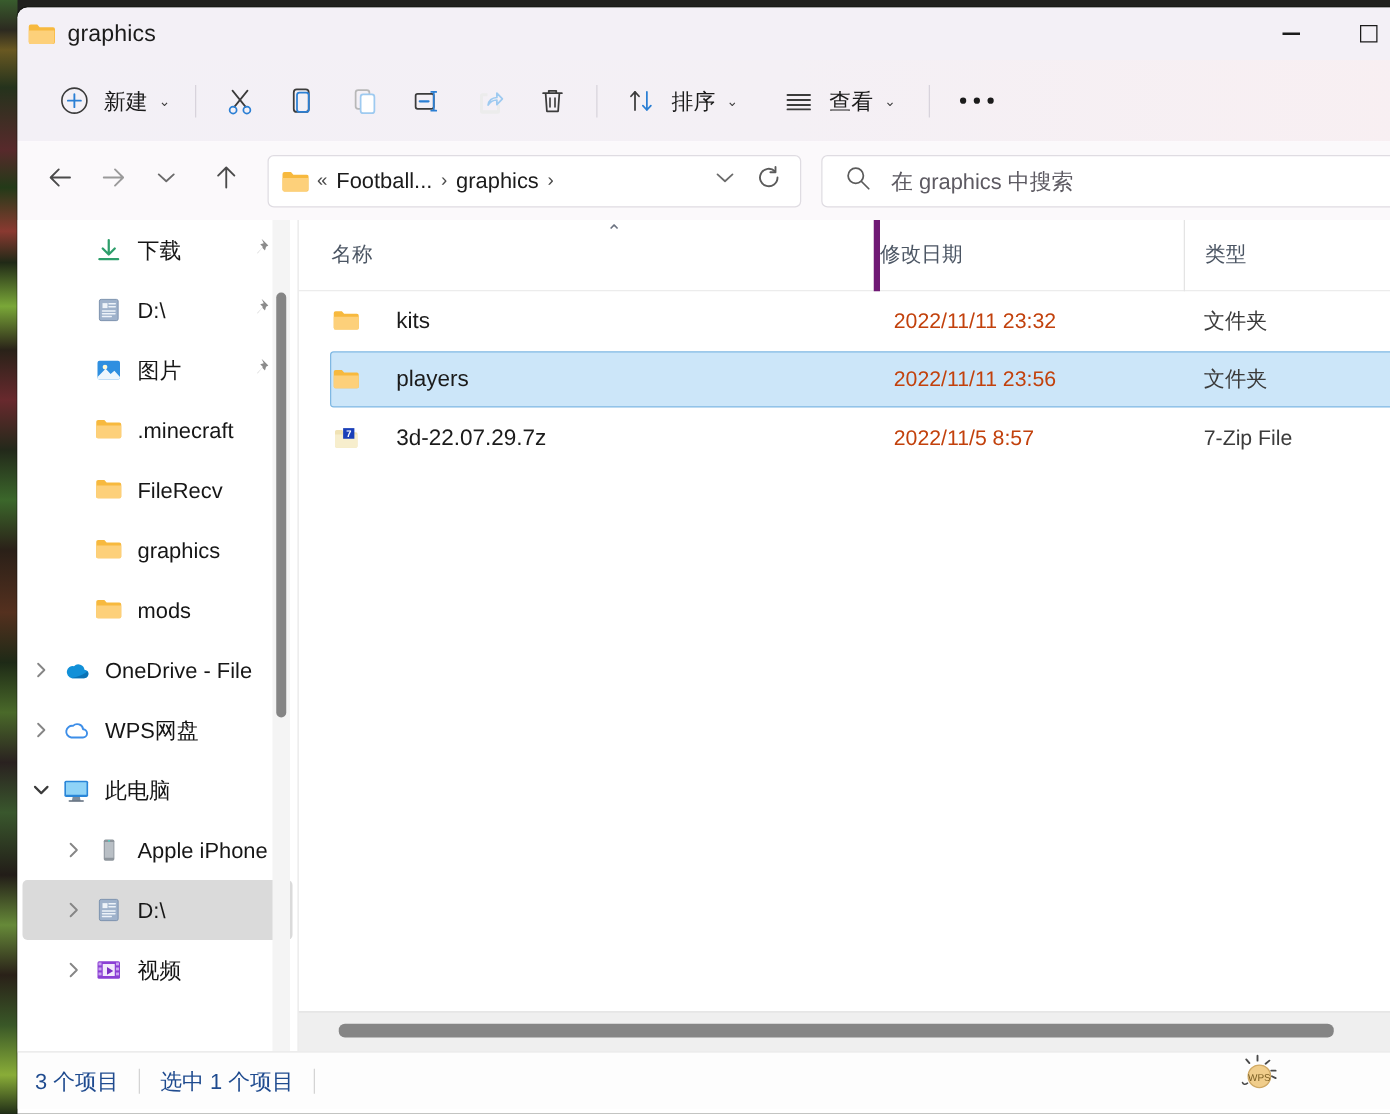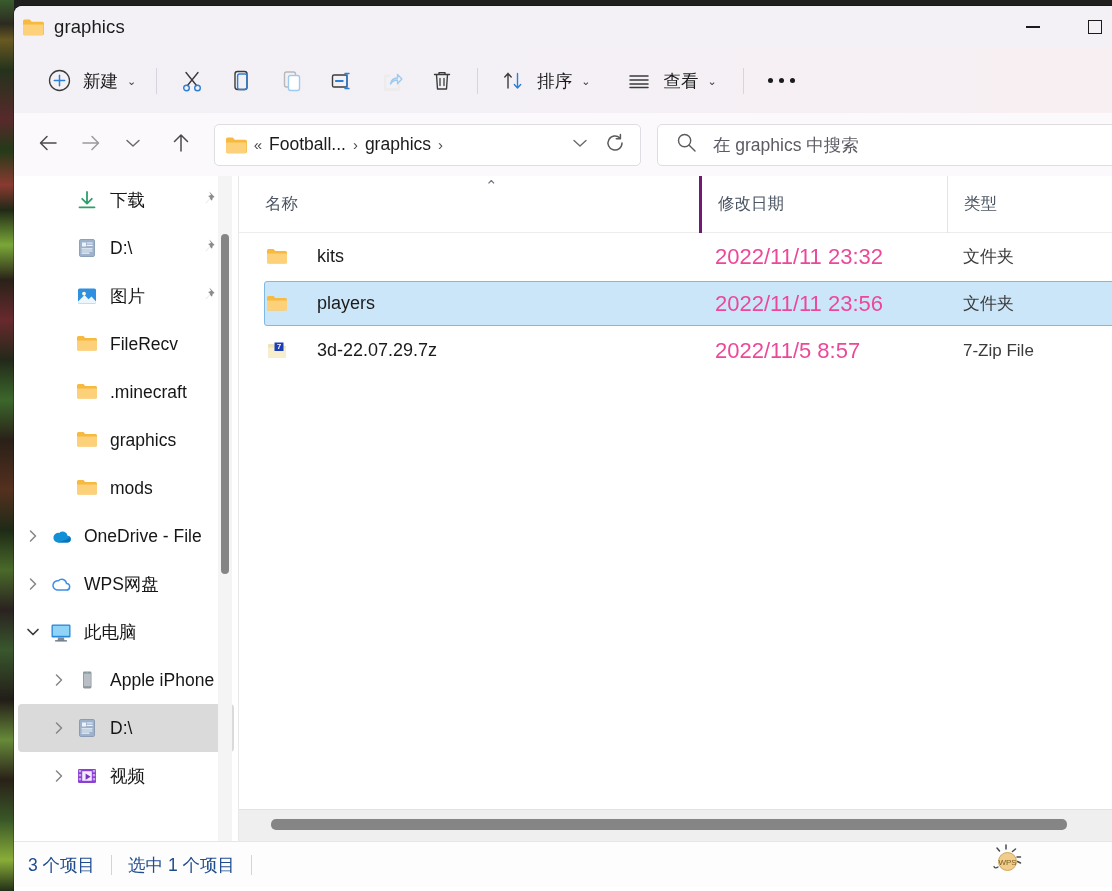--- a/index.html
+++ b/index.html
@@ -118,34 +118,34 @@
   .nav-label { font-size: 17.5px; color: #161616; white-space: nowrap; }
   .nav-pin { position: absolute; right: 16px; top: 50%; transform: translateY(-50%); }
   .nav-sb-track { position: absolute; right: 6px; top: 0; width: 14px; height: 100%; background: #f4f4f4; }
   .nav-sb-thumb { position: absolute; left: 3px; width: 8px; background: #858585; border-radius: 4px; }
 
   
   .filepane { flex: 1; position: relative; background: #fff; border-left: 1px solid #e8e8e8; }
   .hdrrow { height: 57px; display: flex; align-items: center; position: relative; border-bottom: 1px solid #ececec; }
   .hdr-cell { font-size: 16.5px; color: #4b5563; position: relative; height: 57px; display:flex; align-items:center; }
   .hdr-name { width: 460px; padding-left: 26px; }
-  .hdr-date { width: 248px; padding-left: 16px; border-left: 3px solid #701a75; }
+  .hdr-date { width: 248px; border-left: 5px solid #701a75; }
   .hdr-type { flex: 1; padding-left: 16px; border-left: 1px solid #e4e4e4; }
   .sortcaret {
     position: absolute; left: 246px; top: 2px;
     font-size: 15px; color: #6b7280; line-height: 1;
   }
   .filerow { height: 47px; display: flex; align-items: center; position: relative; }
   .filerow .sel-bg {
     position: absolute; left: 25px; right: 0; top: 1px; bottom: 1px;
     background: #cce6f9; border: 1px solid #7fb8e3; border-radius: 3px;
   }
   .fr-name { width: 460px; padding-left: 26px; display:flex; align-items:center; gap: 28px; position: relative; z-index: 1; }
   .fr-name .txt { font-size: 18px; color: #1b1b1b; }
-  .fr-date { width: 248px; padding-left: 16px; font-size: 22px; color: #ec4899; position: relative; z-index: 1; }
+  .fr-date { width: 248px; padding-left: 16px; font-size: 17px; color: #c2410c; position: relative; z-index: 1; }
   .fr-type { flex: 1; padding-left: 16px; font-size: 17px; color: #3b3b3b; position: relative; z-index: 1; }
 
   
   .hsb-area { position: absolute; left: 0; right: 0; bottom: 0; height: 32px; background: #efefef; border-top: 1px solid #e2e2e2; }
   .hsb-thumb { position: absolute; left: 32px; top: 9px; height: 11px; width: 796px; background: #858585; border-radius: 5px; }
 
   
   .statusbar {
     height: 46px; background: #fdfdfd; border-top: 1px solid #e6e6e6;
     display: flex; align-items: center; padding-left: 14px; gap: 0;
@@ -401,31 +401,31 @@
               </svg></span>
           </div>
           <div class="nav-item" style="padding-left: 26px;">
             <span class="nav-twisty"></span>
             <span class="nav-ico">
               <svg width="24" height="22" viewBox="0 0 24 22">
                 <path d="M2 4.4a1.5 1.5 0 0 1 1.5-1.5h5l1.8 2.1h10.2A1.5 1.5 0 0 1 22 6.5v9.6a1.5 1.5 0 0 1-1.5 1.5H3.5A1.5 1.5 0 0 1 2 16.1Z" fill="#f7b93e"></path>
                 <path d="M2 7.4h20v8.7a1.5 1.5 0 0 1-1.5 1.5H3.5A1.5 1.5 0 0 1 2 16.1Z" fill="#fdd07a"></path>
               </svg>
             </span>
-            <span class="nav-label">FileRecv</span>
+            <span class="nav-label">.minecraft</span>
           </div>
           <div class="nav-item" style="padding-left: 26px;">
             <span class="nav-twisty"></span>
             <span class="nav-ico">
               <svg width="24" height="22" viewBox="0 0 24 22">
                 <path d="M2 4.4a1.5 1.5 0 0 1 1.5-1.5h5l1.8 2.1h10.2A1.5 1.5 0 0 1 22 6.5v9.6a1.5 1.5 0 0 1-1.5 1.5H3.5A1.5 1.5 0 0 1 2 16.1Z" fill="#f7b93e"></path>
                 <path d="M2 7.4h20v8.7a1.5 1.5 0 0 1-1.5 1.5H3.5A1.5 1.5 0 0 1 2 16.1Z" fill="#fdd07a"></path>
               </svg>
             </span>
-            <span class="nav-label">.minecraft</span>
+            <span class="nav-label">FileRecv</span>
           </div>
           <div class="nav-item" style="padding-left: 26px;">
             <span class="nav-twisty"></span>
             <span class="nav-ico">
               <svg width="24" height="22" viewBox="0 0 24 22">
                 <path d="M2 4.4a1.5 1.5 0 0 1 1.5-1.5h5l1.8 2.1h10.2A1.5 1.5 0 0 1 22 6.5v9.6a1.5 1.5 0 0 1-1.5 1.5H3.5A1.5 1.5 0 0 1 2 16.1Z" fill="#f7b93e"></path>
                 <path d="M2 7.4h20v8.7a1.5 1.5 0 0 1-1.5 1.5H3.5A1.5 1.5 0 0 1 2 16.1Z" fill="#fdd07a"></path>
               </svg>
             </span>
             <span class="nav-label">graphics</span>

